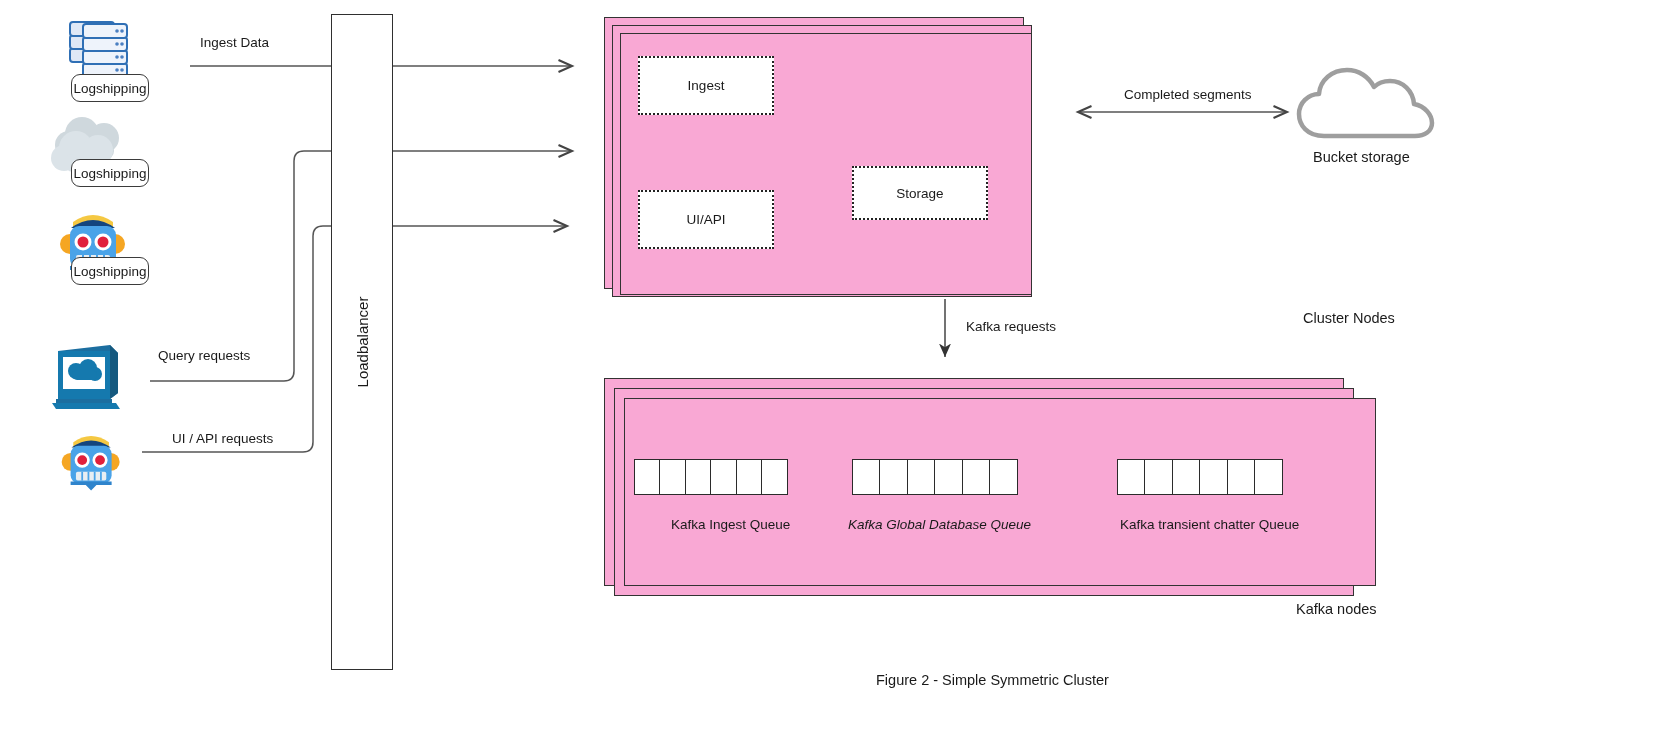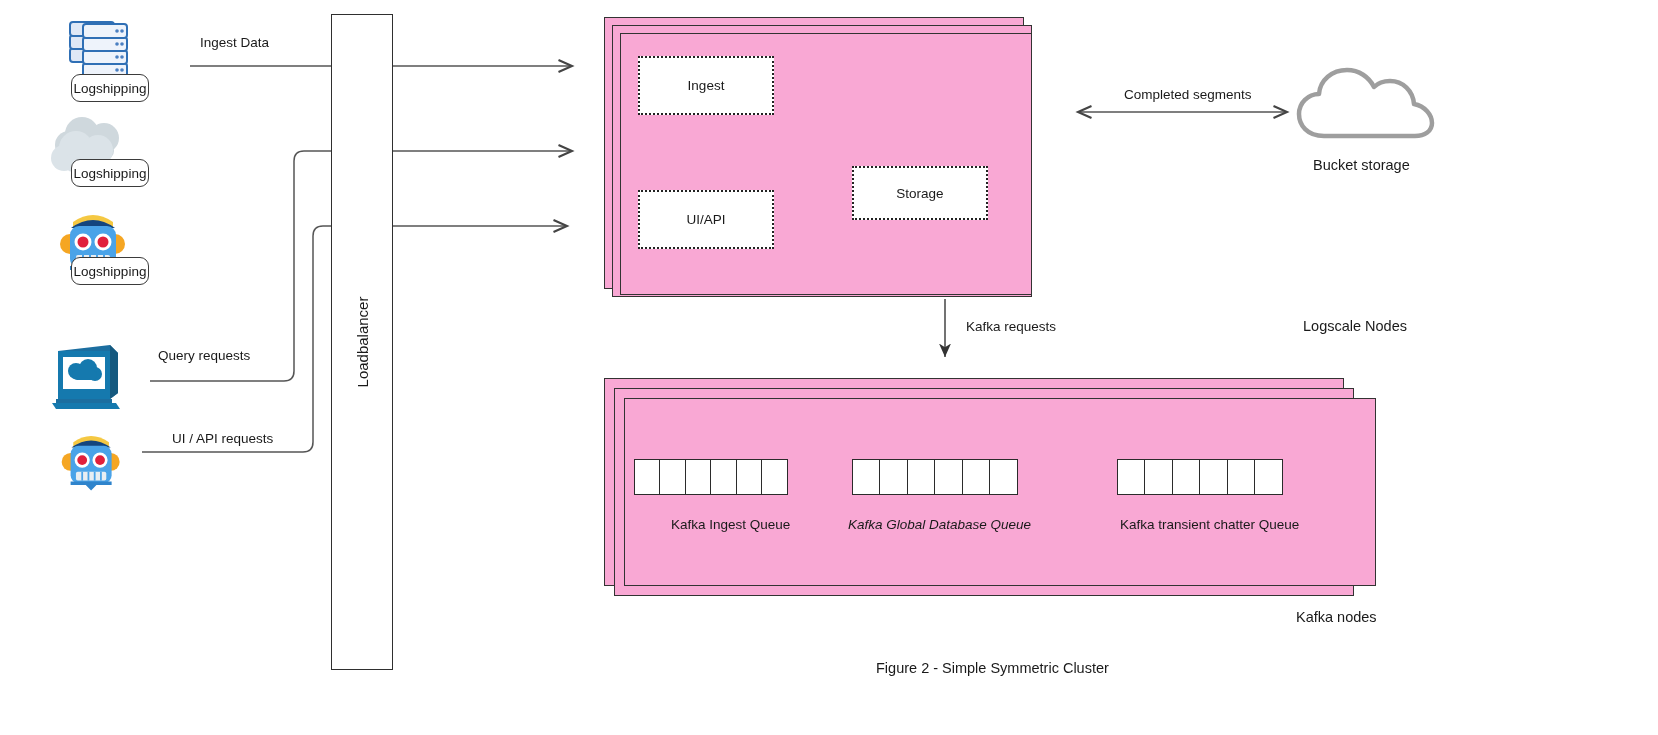--- a/index.html
+++ b/index.html
@@ -21,26 +21,27 @@
   .abs { position: absolute; }
 
   
   .lbl {
     position: absolute;
     font-size: 13.5px;
     color: #1a1a1a;
     white-space: nowrap;
     line-height: 1.2;
   }
-  .lbl-big { font-size: 14.5px; margin-top: 8px; }
+  .lbl-big { font-size: 14.5px; }
   .caption {
     position: absolute;
     font-size: 14.5px;
     color: #1a1a1a;
     white-space: nowrap;
+    margin-top: 12px;
   }
 
   
   .chip {
     position: absolute;
     border: 1.4px solid #3b3b3b;
     border-radius: 9px;
     background: #ffffff;
     font-size: 13.5px;
     color: #1a1a1a;
@@ -279,21 +280,21 @@
     </div>
     <div class="dotted-box" style="left:17px; top:156px; width:136px; height:59px;">
       <span>UI/API</span>
     </div>
 
     <div class="dotted-box" style="left:231px; top:132px; width:136px; height:54px;">
       <span>Storage</span>
     </div>
   </div>
 
-  <div class="lbl lbl-big" style="left:1303px; top:310px;">Logscale Nodes</div>
+  <div class="lbl lbl-big" style="left:1303px; top:310px;">Cluster Nodes</div>
 
   <div class="abs" style="left:1293px; top:58px; width:145px; height:90px;">
     <svg class="icon-svg" width="145" height="90" viewBox="0 0 145 90">
       <path d="M31 78
                C14 78 6 67 6 56
                C6 45 15 36 26 36
                C27 22 39 12 54 12
                C66 12 76 19 81 29
                C85 25 91 23 97 23
                C110 23 120 33 121 46

